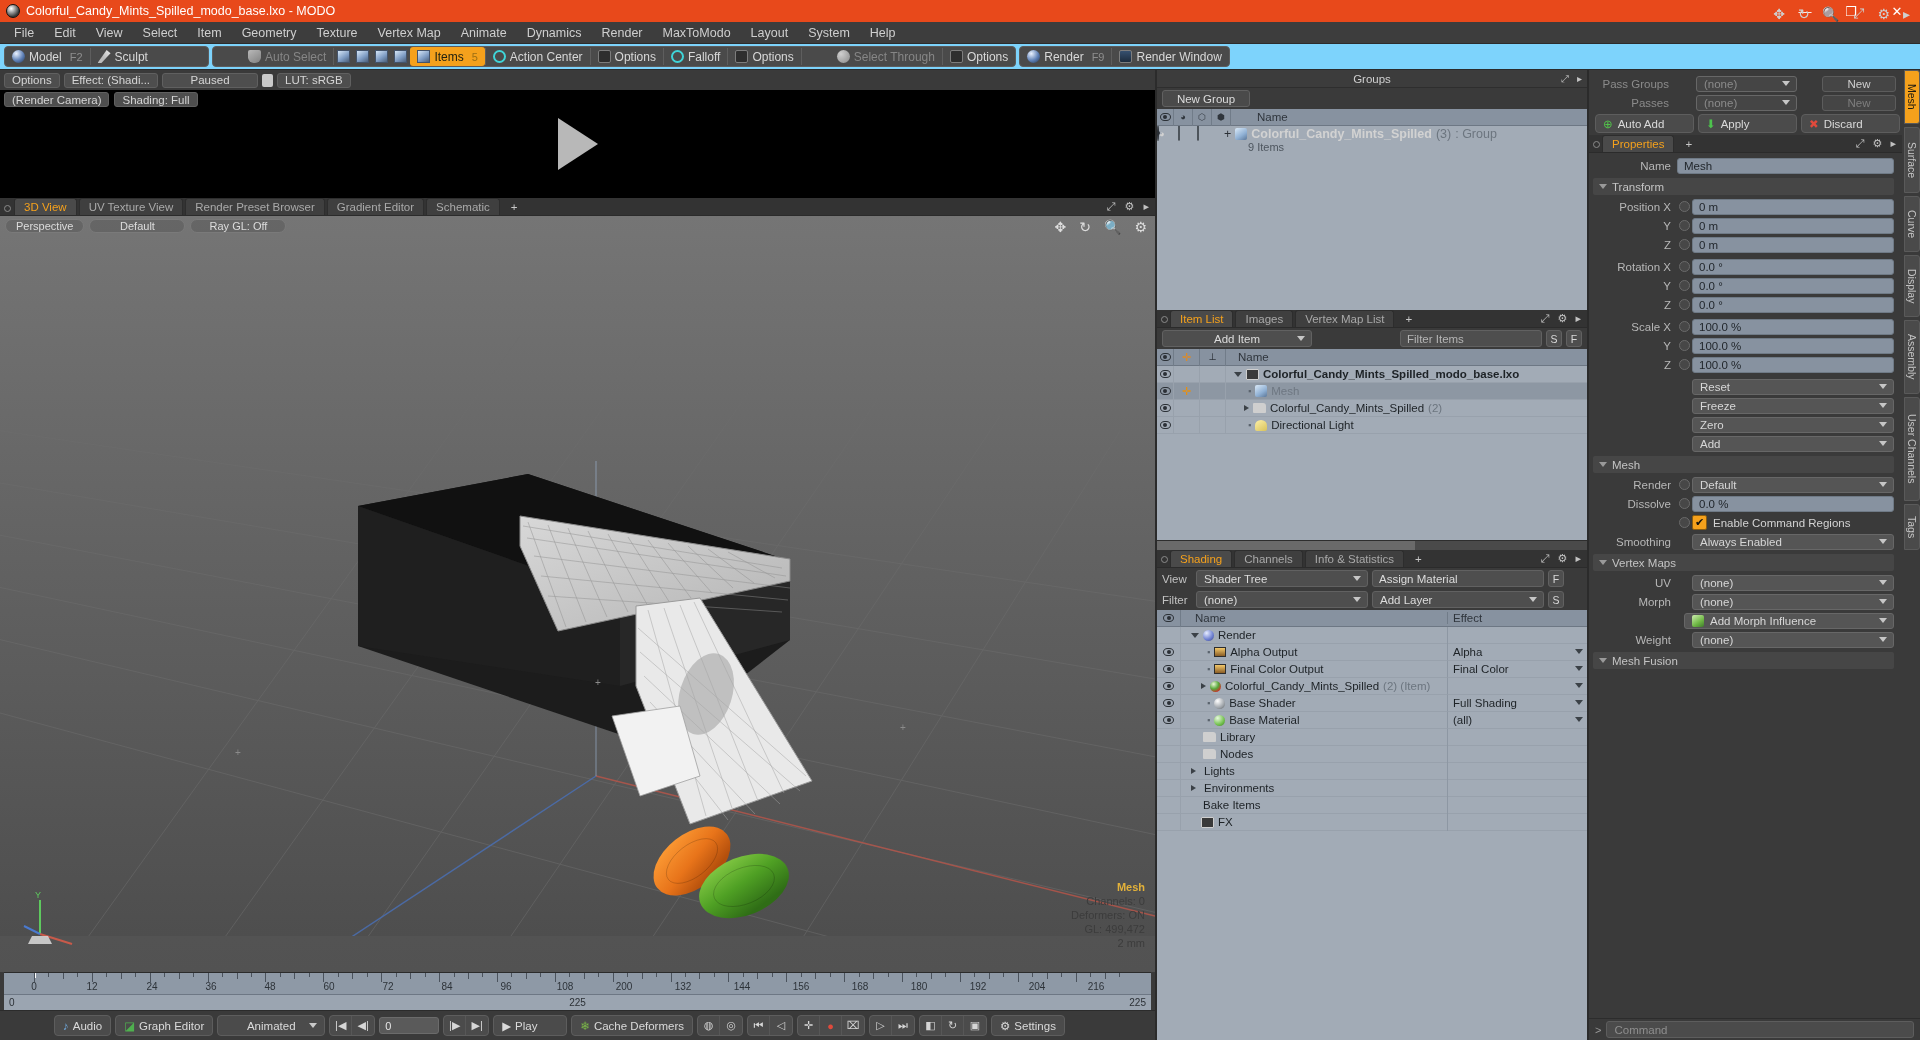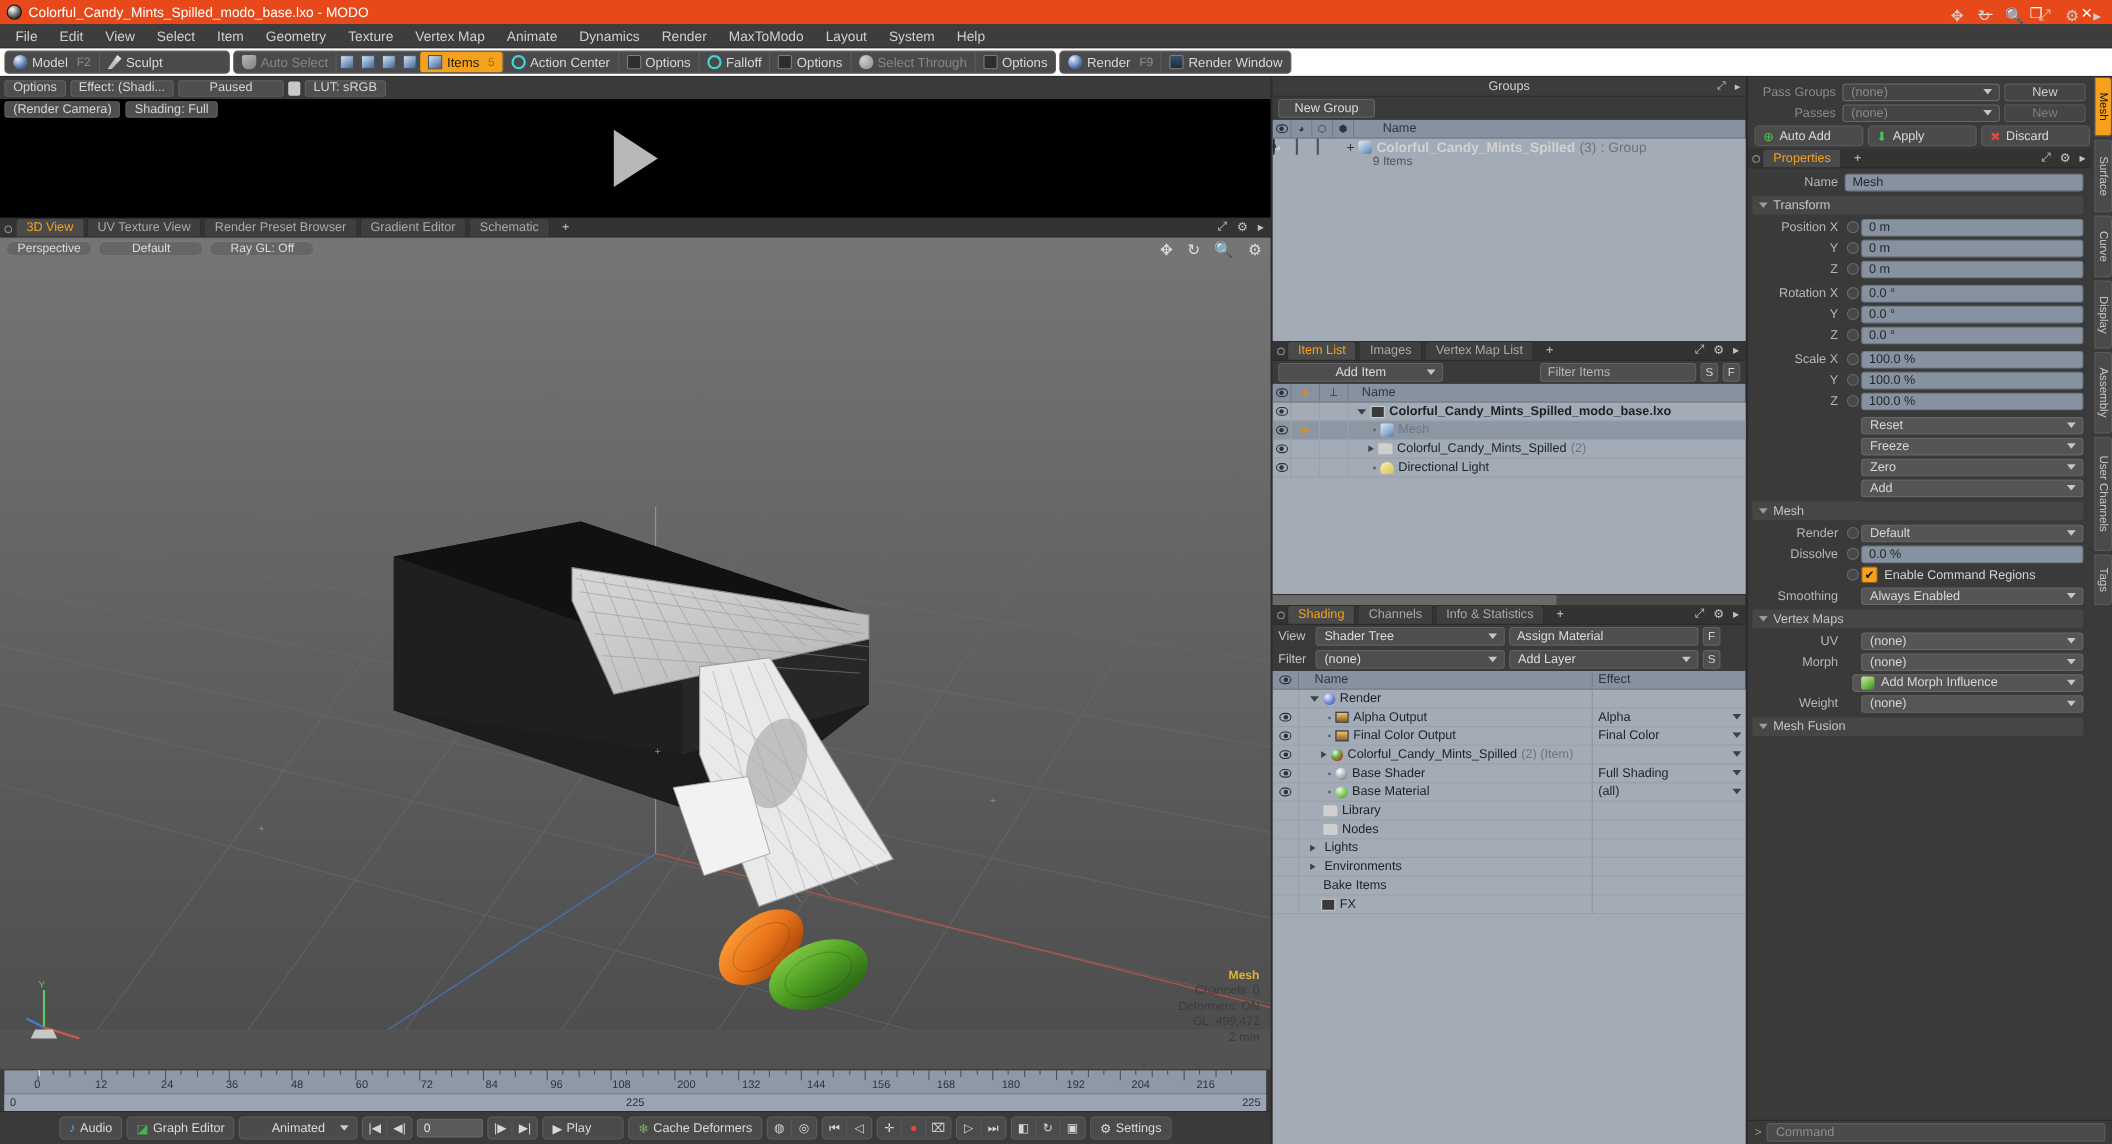--- a/index.html
+++ b/index.html
@@ -17,27 +17,27 @@
   .winbtns { display:flex; height:22px; }
   .winbtn { width:46px; height:22px; display:flex; align-items:center; justify-content:center;
     color:#fff; font-size:13px; }
 
   
   .menubar { height:22px; background:#3d3d3d; display:flex; align-items:center;
     padding-left:4px; border-bottom:1px solid #2c2c2c; }
   .menubar > div { padding:3px 10px; color:#cfcfcf; font-size:12.5px; white-space:nowrap; }
 
   
-  .modebar { height:26px; background:#ffffff; display:flex; align-items:center;
+  .modebar { height:26px; background:#7dd3fc; display:flex; align-items:center;
     gap:3px; padding:2px 4px; border-bottom:1px solid #2b2b2b;}
   .tgrp { display:flex; align-items:center; height:21px;
     background:#4a4a4a; border:1px solid #5c5c5c; border-radius:4px; overflow:hidden; }
   .tbtn { display:flex; align-items:center; gap:4px; height:19px; padding:0 7px;
     color:#d8d8d8; font-size:12px; white-space:nowrap; }
-  .tbtn.dim { color:#868686; }
+  .tbtn.dim { color:#868686;margin-left:28px; }
   .tbtn.active { background:#f5a11c; color:#221; border-radius:3px; }
   .tbtn .key { color:#8e8e8e; font-size:11px; margin-left:4px; }
   .sep { width:1px; height:17px; background:#5e5e5e; }
   .ico { width:13px; height:13px; flex:0 0 auto; }
   .sphere-ico { border-radius:50%; background:radial-gradient(circle at 33% 28%,#eaf2ff,#5d7fb5 55%,#22324d); }
   .cube-ico { background:linear-gradient(145deg,#cfe2f5,#7e9cc4 55%,#4c6party); border:1px solid #44546b;
      background:linear-gradient(145deg,#d5e6f7,#7d9bc3 58%,#4b5f79); }
   .shield-ico { background:linear-gradient(145deg,#b9b9b9,#808080); border-radius:2px 2px 45% 45%; }
   .sq-ico { background:#2e2e2e; border:1px solid #7d7d7d; border-radius:2px; }
   .ring-ico { border-radius:50%; border:2px solid #3fd4d8; }
@@ -164,21 +164,21 @@
   .ico-ball-w { width:11px;height:11px;border-radius:50%;background:radial-gradient(circle at 33% 28%,#fff,#9aa0a6 65%,#555);}
   .ico-ball-g { width:11px;height:11px;border-radius:50%;background:radial-gradient(circle at 33% 28%,#e8f8df,#74c24f 60%,#3f7a2c);}
   .tri { width:0;height:0;border-left:5px solid #3b4147; border-top:3.5px solid transparent;
      border-bottom:3.5px solid transparent;}
   .tri.down { border-left:4px solid transparent; border-right:4px solid transparent;
      border-top:5px solid #3b4147; border-bottom:none;}
   .effrow { height:17px; display:flex; align-items:center; justify-content:space-between;
      padding:0 4px 0 5px; font-size:11.5px; color:#1d2226; border-bottom:1px solid #98a1ac;}
 
   
-  .passrow { height:19px; display:flex; align-items:center; gap:0; padding:1px 6px 1px 0;}
+  .passrow { height:19px; display:flex; align-items:center; gap:21px; padding:1px 6px 1px 0;}
   .passlbl { width:86px; text-align:right; font-size:11.5px; color:#8b8b8b; padding-right:6px;}
   .newbtn { width:74px; height:16px; border:1px solid #5c5c5c; background:#454545;
      display:flex; align-items:center; justify-content:center; font-size:11.5px; color:#cfcfcf; border-radius:3px;}
   .newbtn.dim { color:#7e7e7e; }
   .actrow { height:23px; display:flex; gap:4px; padding:2px 6px; }
   .actbtn { flex:1 1 0; height:19px; background:#4b4b4b; border:1px solid #5d5d5d; border-radius:4px;
      display:flex; align-items:center; gap:5px; padding-left:7px; font-size:11.5px; color:#dadada;}
   .prow { height:19px; display:flex; align-items:center; gap:0; padding:0 6px 0 0; }
   .plbl { width:88px; text-align:right; font-size:11.5px; color:#b7b7b7; padding-right:6px; flex:0 0 auto;}
   .pval { flex:1 1 auto; height:16px; background:#8792a0; border:1px solid #6f7a86; border-radius:3px;

